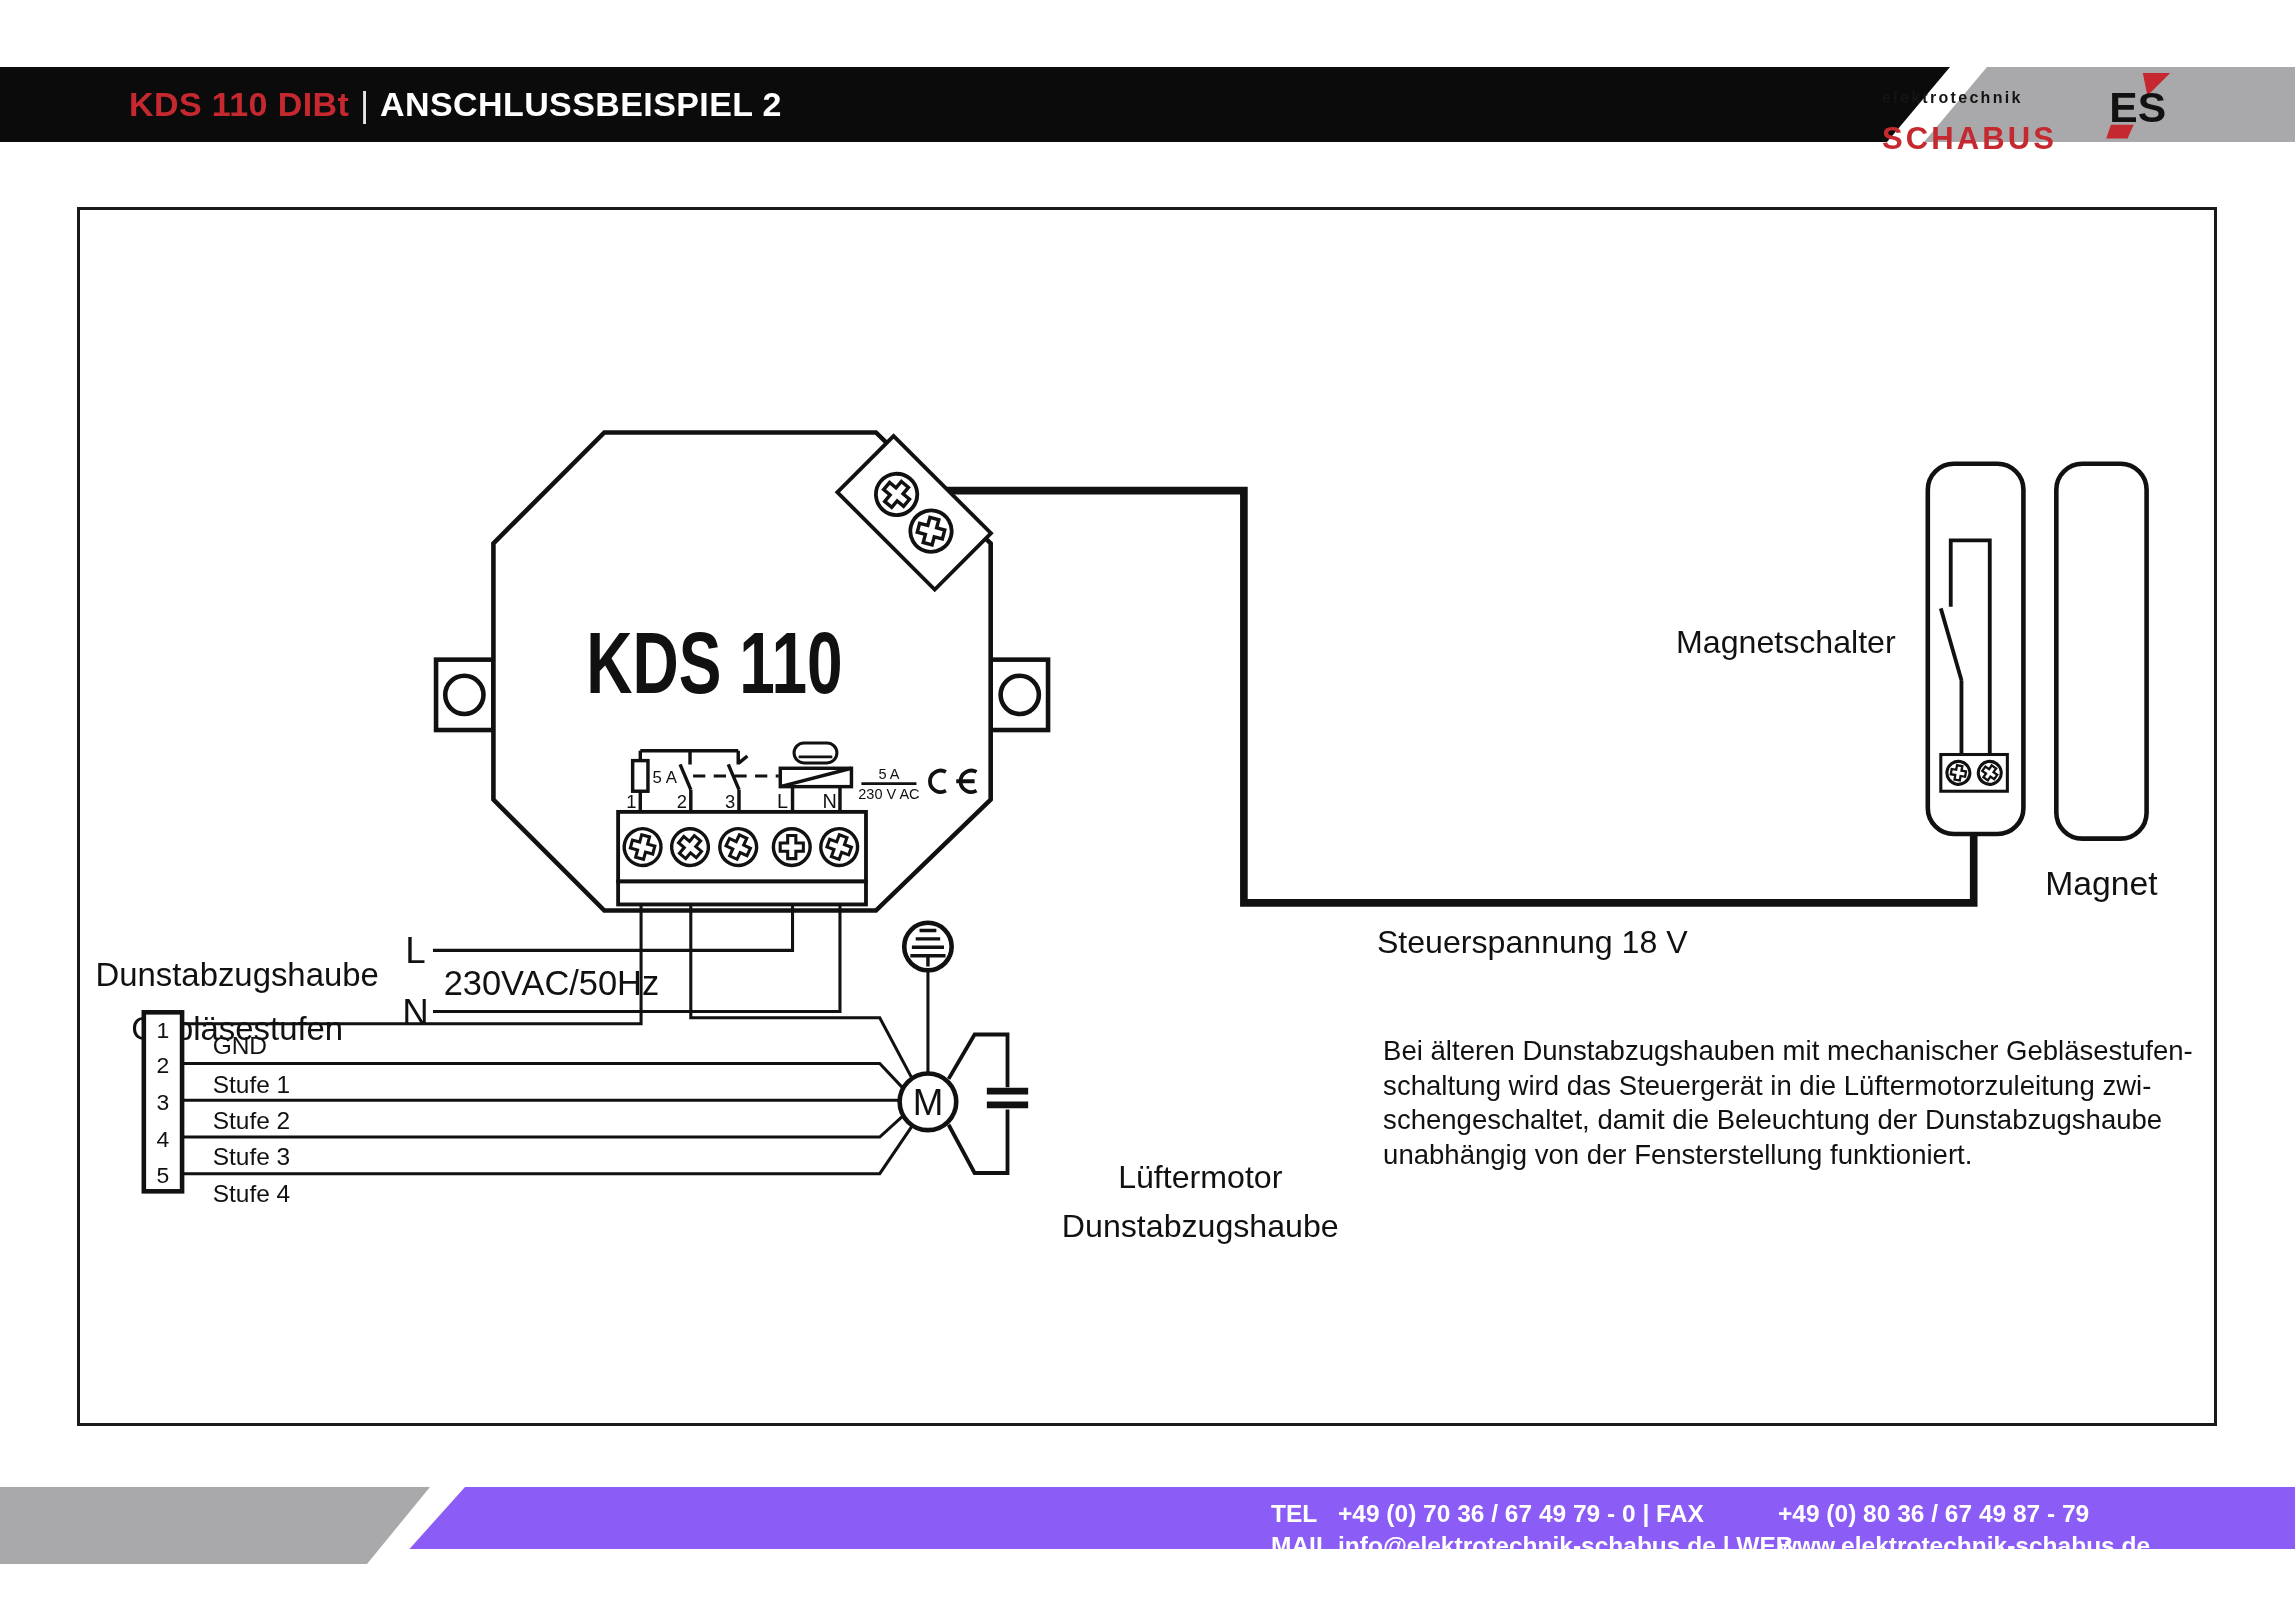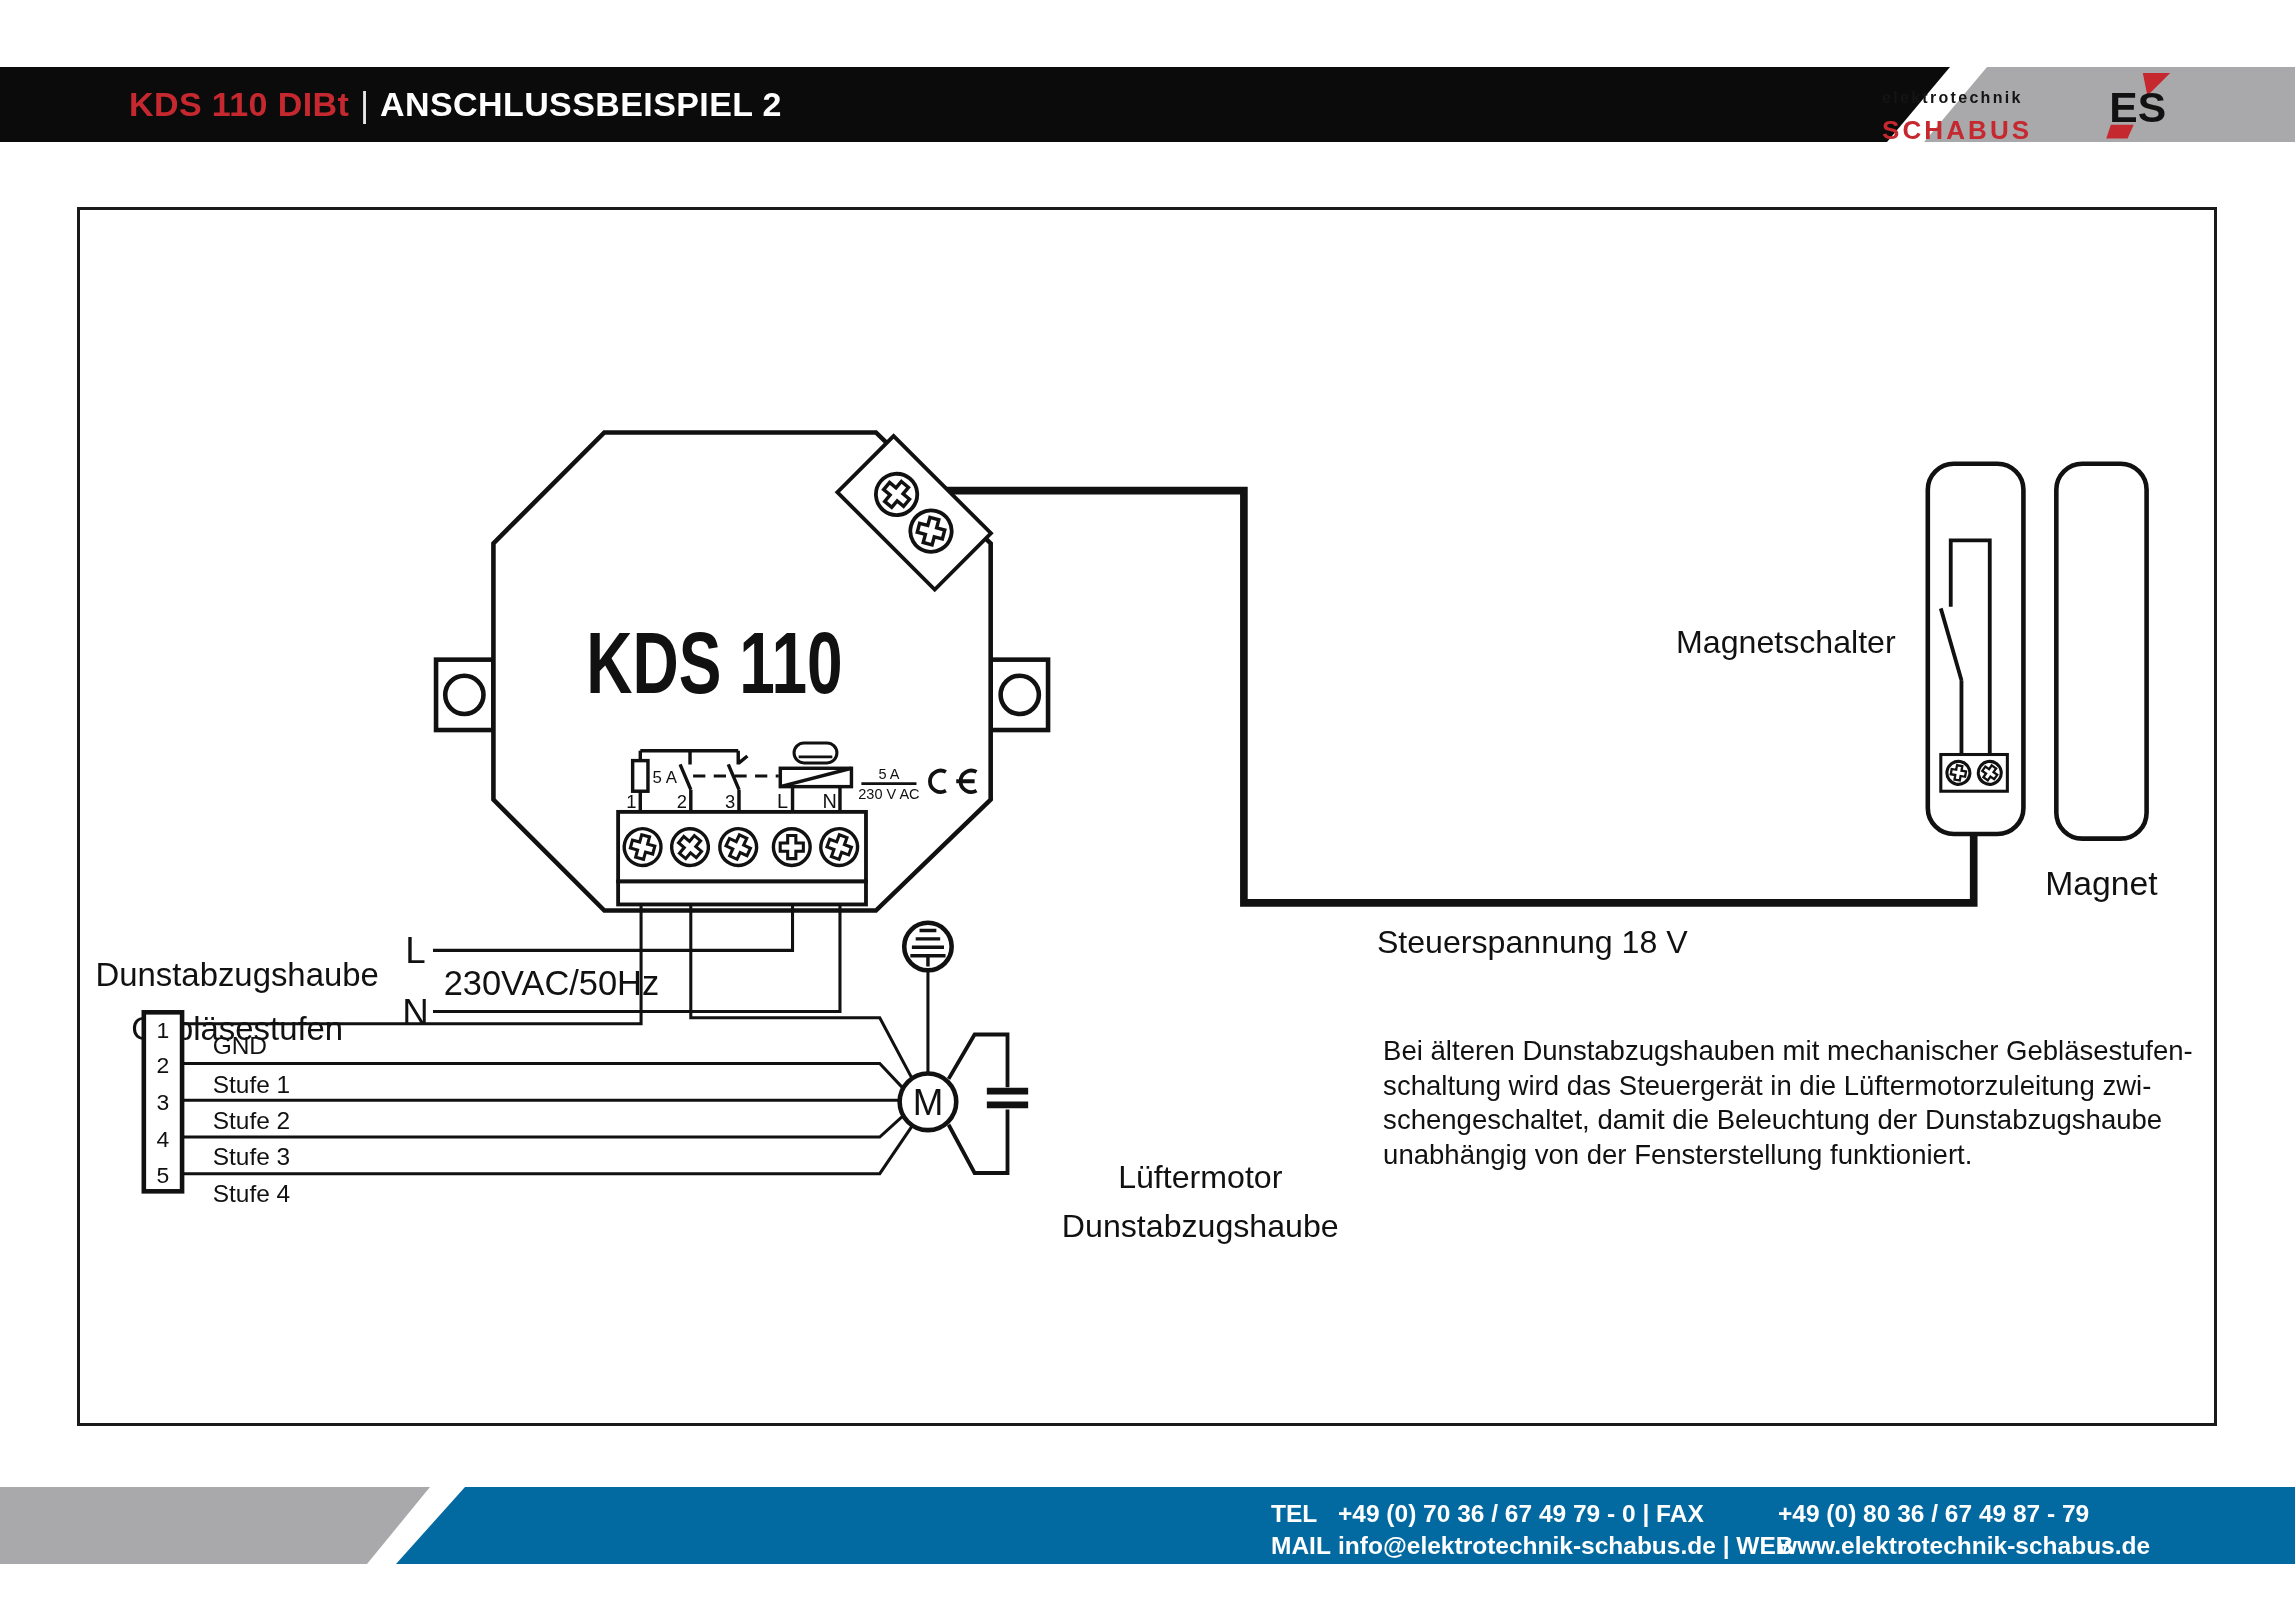--- a/index.html
+++ b/index.html
@@ -11,28 +11,28 @@
     clip-path:polygon(0 0,1950px 0,1887px 75px,0 75px);}
   .bar-title{left:129px;top:67px;height:75px;display:flex;align-items:center;
     font-size:34px;font-weight:bold;letter-spacing:0.4px;white-space:pre;text-align:center;}
   .t-red{color:#c5282e;}
   .t-sep{color:#e8e8e8;font-weight:400;padding:0 10.7px;font-size:35px;}
   .t-white{color:#ffffff;}
   .strip-gray-top{left:1924px;top:67px;width:372px;height:75px;background:#a9a9ab;
     clip-path:polygon(63px 0,372px 0,372px 75px,0 75px);}
   .logo-text{left:1882px;top:90px;line-height:1;color:#141414;}
   .logo-l1{font-size:16px;font-weight:bold;letter-spacing:2.3px;}
-  .logo-l2{font-size:26px;font-weight:bold;letter-spacing:3.1px;color:#c5282e;margin-top:11px;}
+  .logo-l2{font-size:31px;font-weight:bold;letter-spacing:3.1px;color:#c5282e;margin-top:17px;}
   
   .frame{left:77px;top:207px;width:2140px;height:1219px;border:3.1px solid #1a1a1a;
     box-sizing:border-box;background:#fff;}
   
   .foot-gray{left:0;top:1487px;width:430px;height:77px;background:#a9a9ab;
     clip-path:polygon(0 0,430px 0,367px 77px,0 77px);}
-  .foot-red{left:396px;top:1487px;width:1900px;height:77px;background:#0369a1;
+  .foot-red{left:396px;top:1487px;width:1900px;height:62px;background:#8b5cf6;
     clip-path:polygon(69px 0,1900px 0,1900px 77px,0 77px);}
   .foot-co{left:148px;top:10.7px;color:#fff;font-weight:bold;font-size:25px;line-height:32px;white-space:pre;}
   .foot-contact{left:875px;top:10.7px;color:#fff;font-weight:bold;font-size:24.5px;line-height:32px;
     display:grid;grid-template-columns:67px 440px auto;column-gap:0;white-space:pre;}
   svg text{font-family:"Liberation Sans",sans-serif;fill:#111;}
 </style>
 </head>
 <body>
 
 <div class="abs bar-black"></div>

